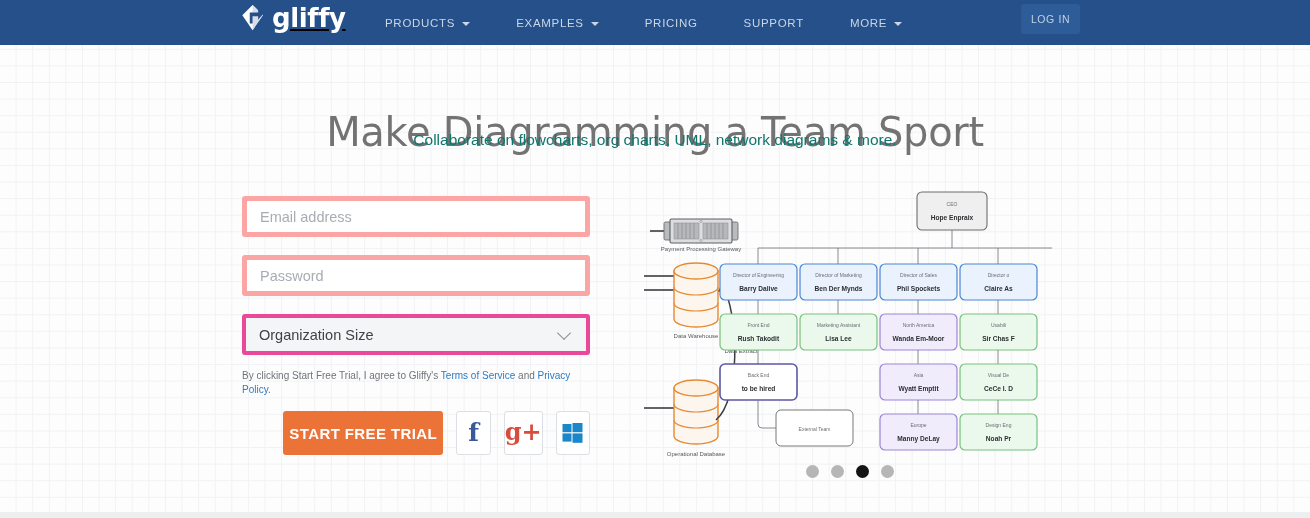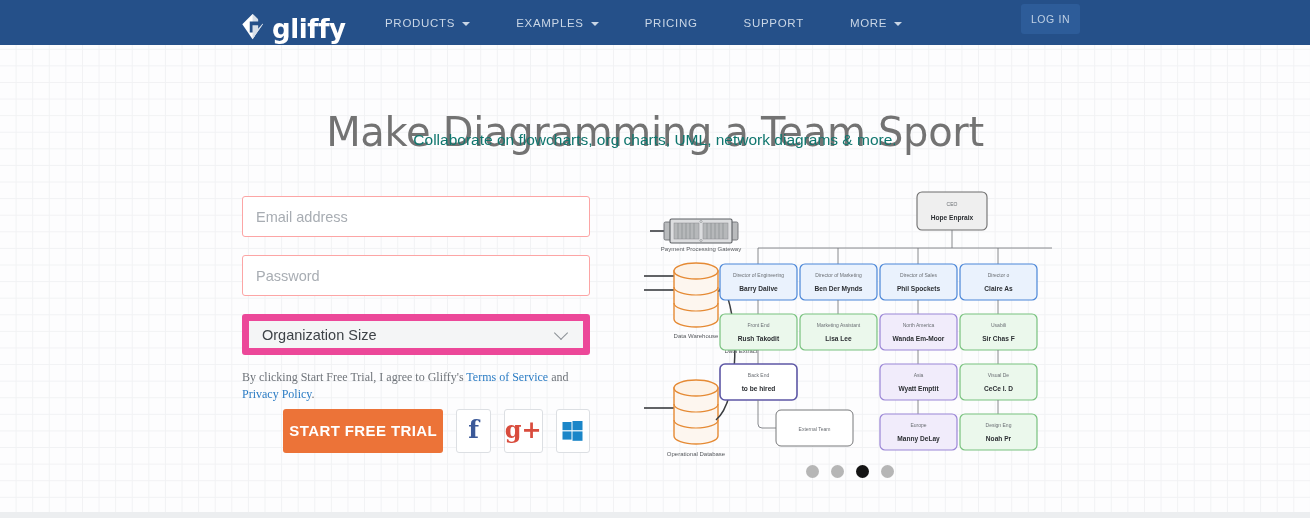--- a/index.html
+++ b/index.html
@@ -25,21 +25,21 @@
   }
 
   
   #header{
     position:absolute;top:0;left:0;width:1310px;height:45px;
     background:#255089;
     z-index:20;
   }
   #logo{
     position:absolute;left:240px;top:4px;height:37px;
-    display:flex;align-items:flex-end;gap:5px;cursor:pointer;
+    display:flex;align-items:flex-start;gap:5px;cursor:pointer;text-decoration:underline;
   }
   #logo .mark{width:27px;height:28px;display:block;}
   #logo .word{
     font-size:26px;color:#ffffff;font-weight:bold;
     letter-spacing:-0.4px;line-height:1;
     font-family:"DejaVu Sans", sans-serif;
     position:relative;top:1px;
   }
   .nav{
     position:absolute;top:0;left:385px;height:45px;
@@ -78,44 +78,44 @@
     position:absolute;top:131px;left:0;width:1310px;text-align:center;
     font-size:15.5px;color:#0f766e;
   }
 
   
   #form{
     position:absolute;left:242px;top:196px;width:348px;
   }
   .field{
     width:100%;height:41px;box-sizing:border-box;
-    border:1px solid #fca5a5;border-radius:3px;
+    border:5px solid #fca5a5;border-radius:3px;
     background:#ffffff;
     font-size:14.5px;color:#333;
     padding:0 13px;margin-bottom:18px;
     font-family:"Liberation Sans", sans-serif;
     outline:none;display:block;
   }
   .field::placeholder{color:#a8adb3;}
   #orgsize{
     width:100%;height:41px;box-sizing:border-box;
-    border:7px solid #ec4899;border-radius:3px;
+    border:4px solid #ec4899;border-radius:3px;
     background:#f4f5f6;
     font-size:14.5px;color:#3e4348;
     padding:0 13px;margin-bottom:14px;
     display:flex;align-items:center;justify-content:space-between;
     cursor:pointer;
   }
   #orgsize .chev{
     width:9px;height:9px;border-right:1.5px solid #8b9096;
     border-bottom:1.5px solid #8b9096;transform:rotate(45deg);
     margin-right:4px;margin-top:-4px;display:block;
   }
   #terms{
-    font-size:12px;color:#6f747a;margin-bottom:6px;line-height:1.4;font-family:Liberation Serif, serif;
+    font-size:10px;color:#6f747a;margin-bottom:14px;line-height:1.4;
   }
   #terms a{color:#2b7cc4;text-decoration:none;}
 
   #cta-row{display:flex;align-items:center;gap:13px;}
   #start-trial{
     width:191px;height:44px;background:#ec7338;border:none;border-radius:3px;
     color:#ffffff;font-size:15px;font-weight:bold;letter-spacing:0.4px;
     cursor:pointer;font-family:"Liberation Sans", sans-serif;
     display:flex;align-items:center;justify-content:center;margin-left:41px;
   }

